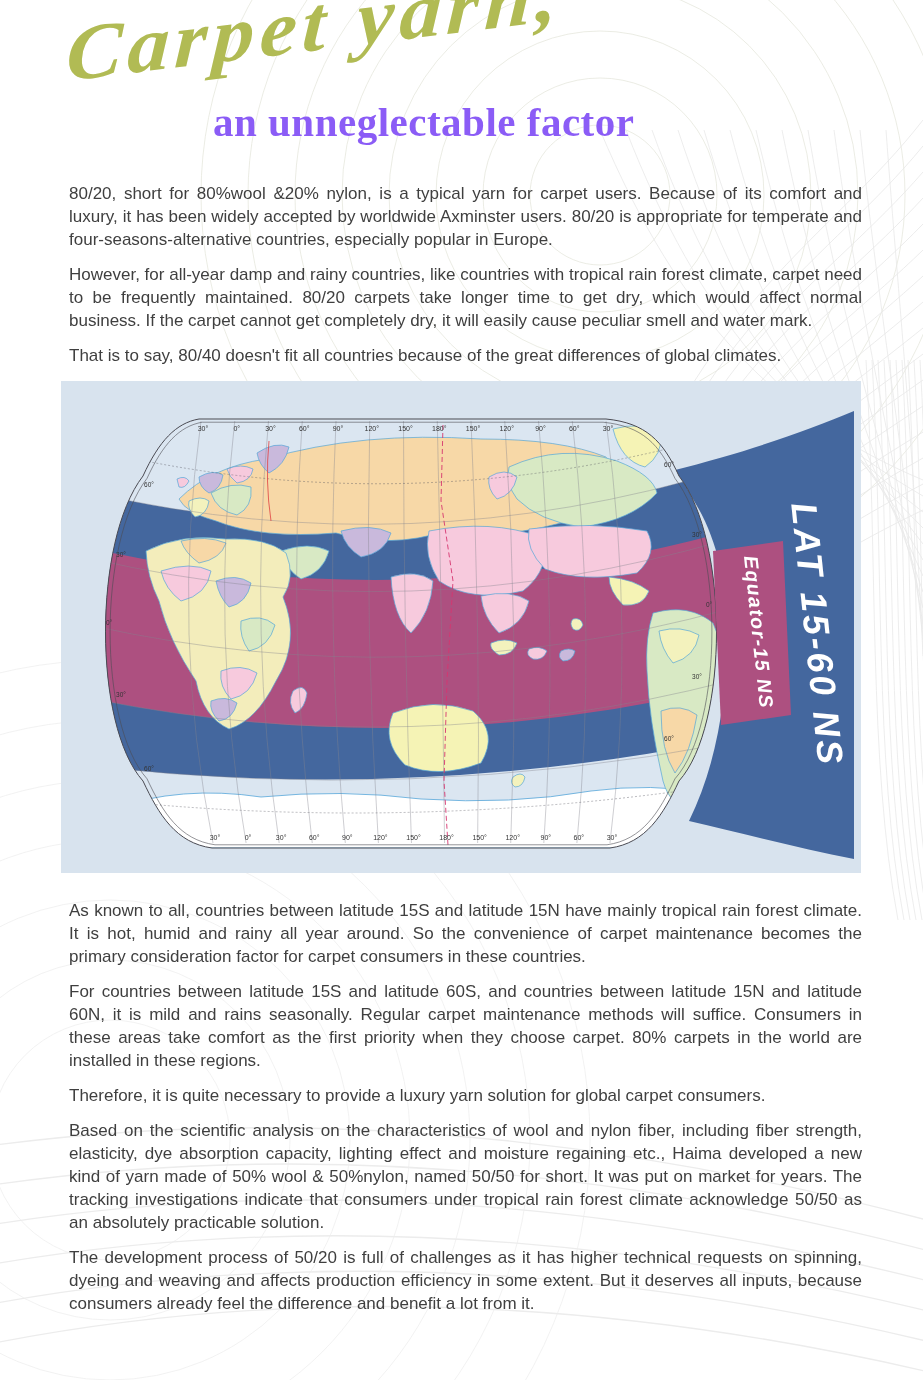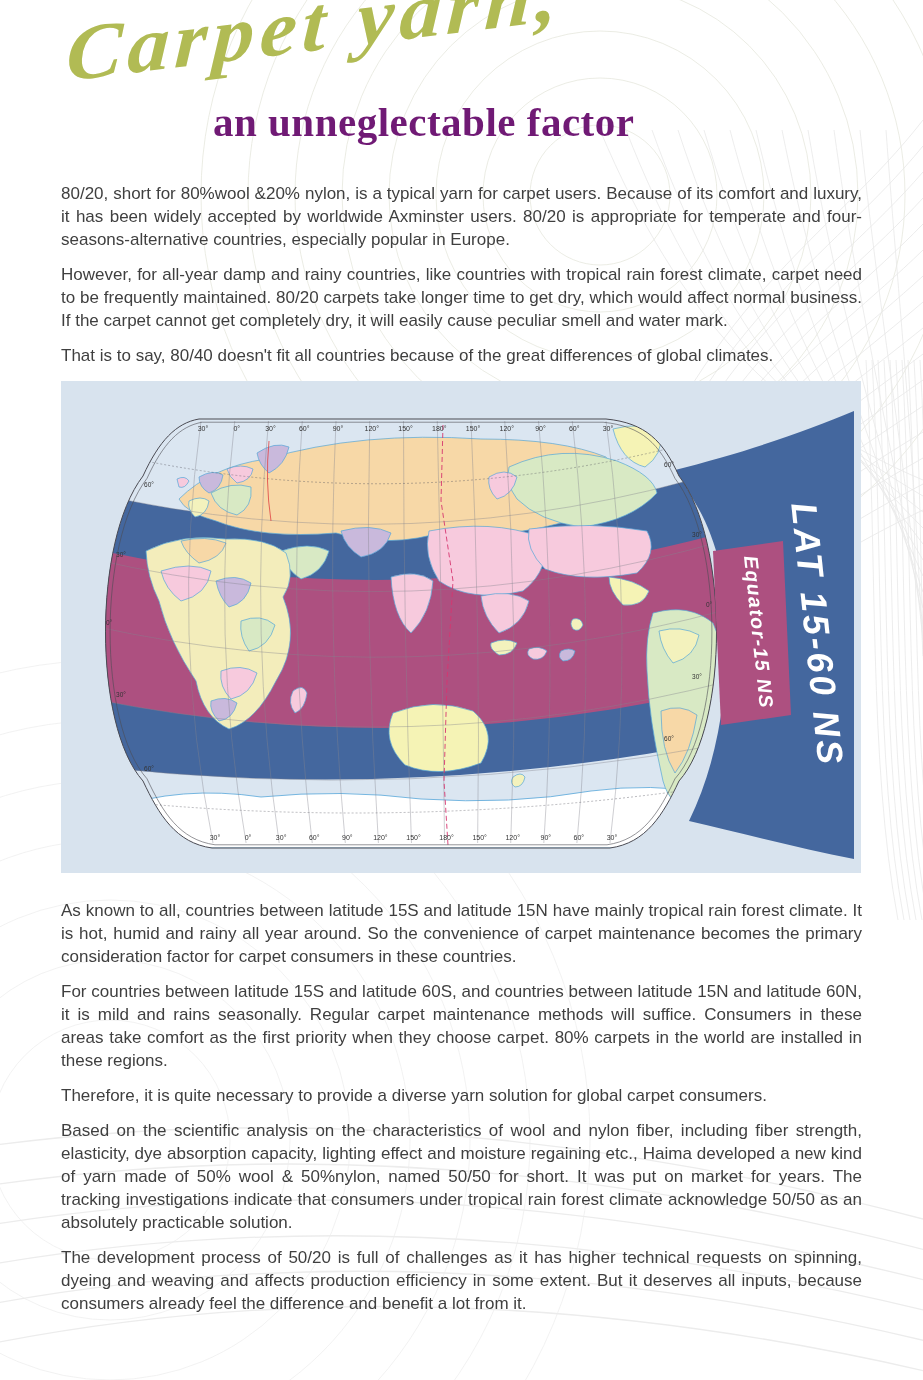--- a/index.html
+++ b/index.html
@@ -14,24 +14,24 @@
   .title-script{
     position:absolute; left:4px; top:10px;
     font-family:"Liberation Serif", serif; font-style:italic; font-weight:700;
     font-size:78px; color:#b1bb54; letter-spacing:5px; white-space:nowrap;
     transform:rotate(-7deg) skewX(-10deg) scaleX(1.08);
     transform-origin:0 85%;
   }
   .subtitle{
     position:absolute; left:152px; top:98px;
     font-family:"Liberation Serif", serif; font-weight:700;
-    font-size:41px; color:#701a75; letter-spacing:0.5px; white-space:nowrap;
+    font-size:41px; color:#8b5cf6; letter-spacing:0.5px; white-space:nowrap;
   }
   .bodytext p{
-    margin:0 0 12px 0; font-size:17px; line-height:23px; color:#3f3f3f;
+    margin:0 0 12px 8px; font-size:17px; line-height:23px; color:#3f3f3f;
     text-align:justify;
   }
   .map-figure{
     width:800px; height:492px; margin:14px 0 26px 0; position:relative;
   }
   .map-figure svg{display:block;}
 </style>
 </head>
 <body>
 
@@ -253,19 +253,19 @@
         <path id="inner-label-block" d="M652,170 L722,160 L730,334 L660,344 Z" fill="#ad5080"></path>
 
         <text transform="translate(691,252) rotate(84)" text-anchor="middle" font-family="Liberation Sans, sans-serif" font-size="19.5" font-weight="bold" font-style="italic" letter-spacing="1.5" fill="#ffffff">Equator-15 NS</text>
         <text transform="translate(744,255) rotate(84)" text-anchor="middle" font-family="Liberation Sans, sans-serif" font-size="36" font-weight="bold" font-style="italic" letter-spacing="3" fill="#ffffff">LAT 15-60 NS</text>
       </svg>
     </div>
 
     <div class="bodytext">
       <p>As known to all, countries between latitude 15S and latitude 15N have mainly tropical rain forest climate. It is hot, humid and rainy all year around. So the convenience of carpet maintenance becomes the primary consideration factor for carpet consumers in these countries.</p>
       <p>For countries between latitude 15S and latitude 60S, and countries between latitude 15N and latitude 60N, it is mild and rains seasonally. Regular carpet maintenance methods will suffice. Consumers in these areas take comfort as the first priority when they choose carpet. 80% carpets in the world are installed in these regions.</p>
-      <p>Therefore, it is quite necessary to provide a diverse yarn solution for global carpet consumers.</p>
+      <p>Therefore, it is quite necessary to provide a luxury yarn solution for global carpet consumers.</p>
       <p>Based on the scientific analysis on the characteristics of wool and nylon fiber, including fiber strength, elasticity, dye absorption capacity, lighting effect and moisture regaining etc., Haima developed a new kind of yarn made of 50% wool &amp; 50%nylon, named 50/50 for short. It was put on market for years. The tracking investigations indicate that consumers under tropical rain forest climate acknowledge 50/50 as an absolutely practicable solution.</p>
       <p>The development process of 50/20 is full of challenges as it has higher technical requests on spinning, dyeing and weaving and affects production efficiency in some extent. But it deserves all inputs, because consumers already feel the difference and benefit a lot from it.</p>
     </div>
 
   </div>
 </div>
 
 </body></html>

